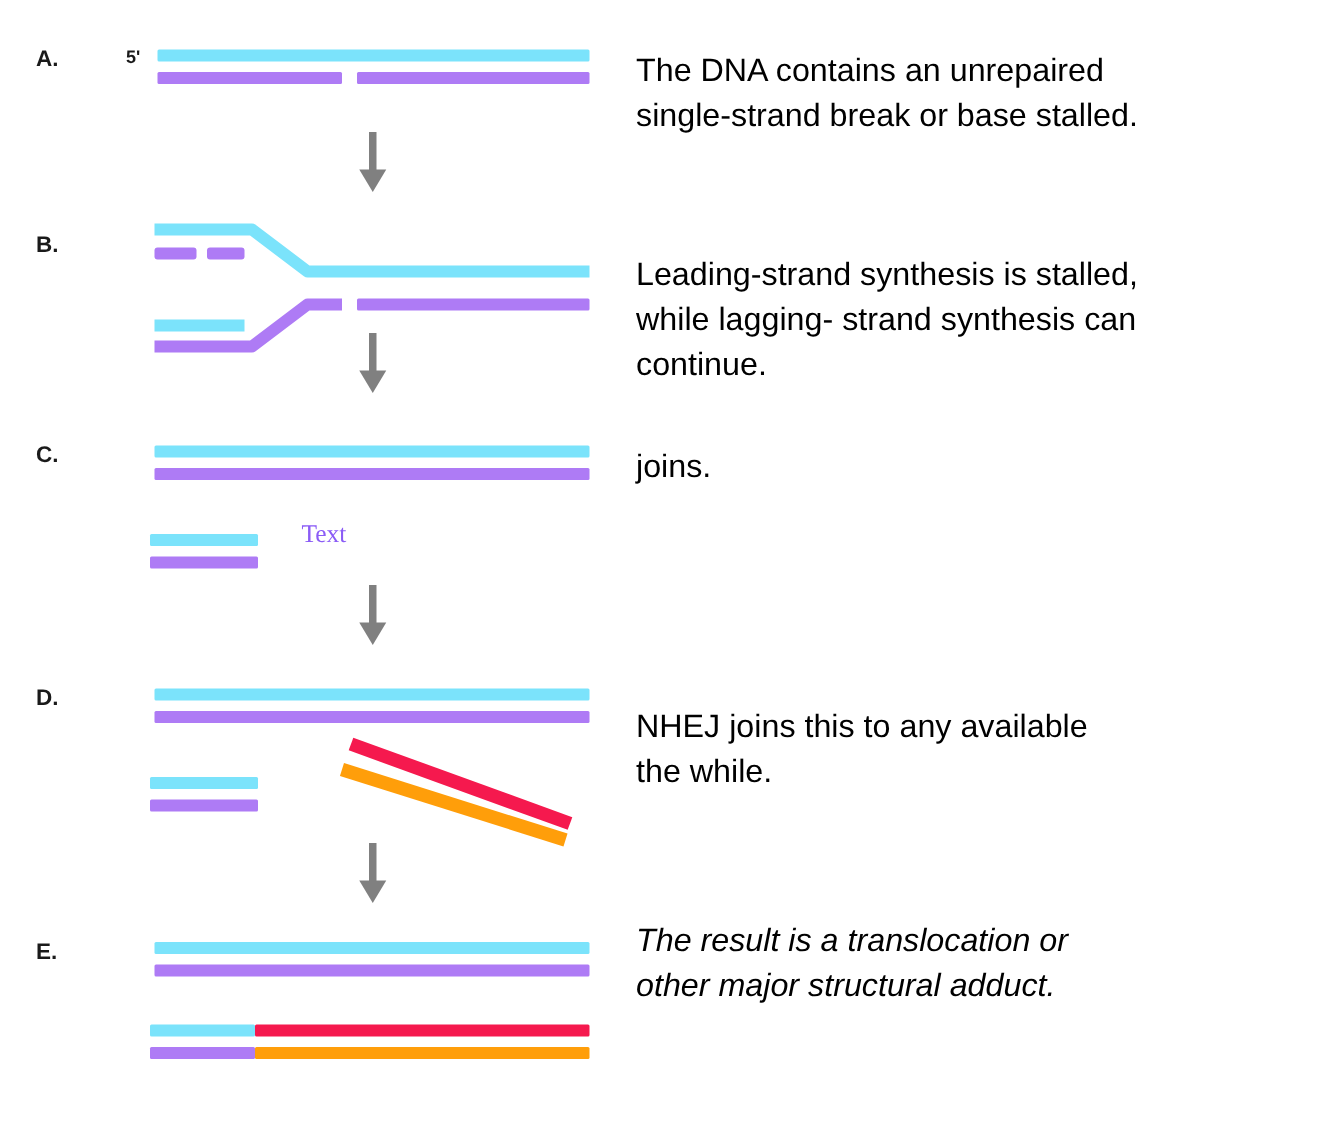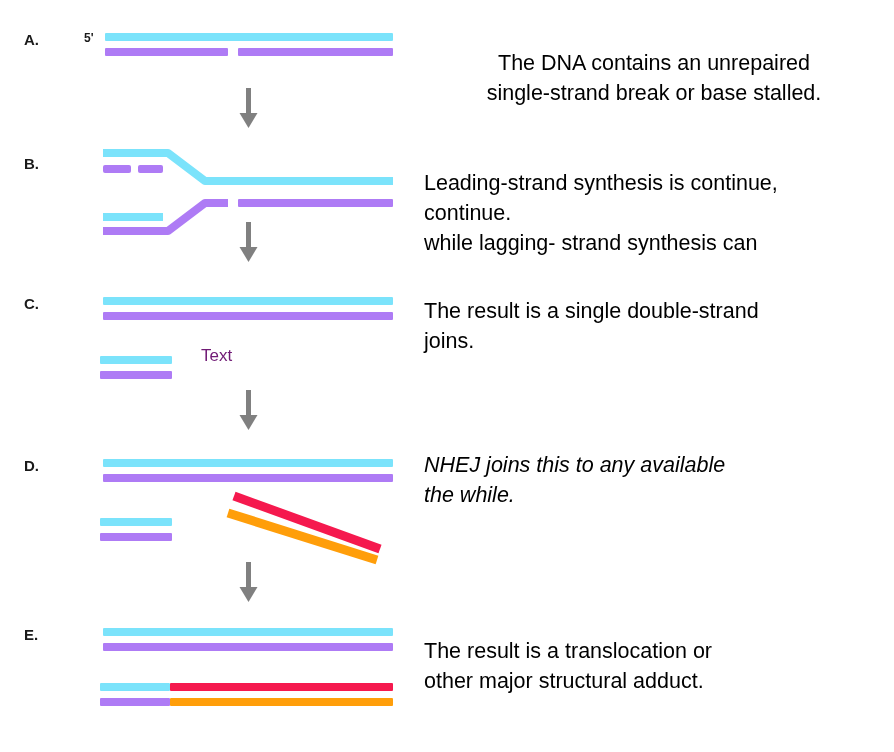--- a/index.html
+++ b/index.html
@@ -71,21 +71,21 @@
 
       <rect x="105" y="48" width="123" height="8" rx="1" fill="#AE7BF5"></rect>
       <rect x="238" y="48" width="155" height="8" rx="1" fill="#AE7BF5"></rect>
 
       <g>
         <rect x="246" y="88" width="5" height="29" fill="#808080"></rect>
         <polygon points="239.5,113 257.5,113 248.5,128" fill="#808080"></polygon>
       </g>
     </svg>
 
-    <div class="panel-caption" style="top:48px;text-align:center;">
+    <div class="panel-caption" style="top:32px;">
       <div>The DNA contains an unrepaired</div>
       <div>single-strand break or base stalled.</div>
     </div>
   </div>
 
   <div class="panel" style="top:140px; height:150px;">
     <div class="panel-letter" style="left:24px; top:15px;">B.</div>
 
     <svg class="diagram" width="894" height="150">
 
@@ -99,47 +99,46 @@
 
       <path d="M 103,77 L 163,77" fill="none" stroke="#7BE3FB" stroke-width="8" stroke-linecap="butt"></path>
 
       <g>
         <rect x="246" y="82" width="5" height="29" fill="#808080"></rect>
         <polygon points="239.5,107 257.5,107 248.5,122" fill="#808080"></polygon>
       </g>
     </svg>
 
     <div class="panel-caption" style="top:28px;">
-      <div>Leading-strand synthesis is continue,</div>
+      <div>Leading-strand synthesis is stalled,</div>
+      <div>while lagging- strand synthesis can</div>
       <div>continue.</div>
-      <div>while lagging- strand synthesis can</div>
     </div>
   </div>
 
   <div class="panel" style="top:290px; height:160px;">
     <div class="panel-letter" style="left:24px; top:5px;">C.</div>
 
     <svg class="diagram" width="894" height="160">
 
       <rect x="103" y="7" width="290" height="8" rx="1" fill="#7BE3FB"></rect>
       <rect x="103" y="22" width="290" height="8" rx="1" fill="#AE7BF5"></rect>
 
       <rect x="100" y="66" width="72" height="8" rx="1" fill="#7BE3FB"></rect>
       <rect x="100" y="81" width="72" height="8" rx="1" fill="#AE7BF5"></rect>
 
       <g>
         <rect x="246" y="100" width="5" height="29" fill="#808080"></rect>
         <polygon points="239.5,125 257.5,125 248.5,140" fill="#808080"></polygon>
       </g>
     </svg>
 
-    <div class="text-annotation" style="left: 201px; top: 56px; color: #701a75;">Text</div>
+    <div class="text-annotation" style="left: 201px; top: 56px; color: #8b5cf6; font-family: Liberation Serif, serif;">Text</div>
 
     <div class="panel-caption" style="top:6px;">
-      <div>The result is a single double-strand</div>
       <div>joins.</div>
     </div>
   </div>
 
   <div class="panel" style="top:450px; height:160px;">
     <div class="panel-letter" style="left:24px; top:7px;">D.</div>
 
     <svg class="diagram" width="894" height="160">
 
       <rect x="103" y="9" width="290" height="8" rx="1" fill="#7BE3FB"></rect>
@@ -150,39 +149,39 @@
 
       <line x1="234" y1="46" x2="380" y2="99" stroke="#F5194E" stroke-width="9" stroke-linecap="butt"></line>
       <line x1="228" y1="63" x2="377" y2="110" stroke="#FF9E0A" stroke-width="9" stroke-linecap="butt"></line>
 
       <g>
         <rect x="246" y="112" width="5" height="29" fill="#808080"></rect>
         <polygon points="239.5,137 257.5,137 248.5,152" fill="#808080"></polygon>
       </g>
     </svg>
 
-    <div class="panel-caption" style="top:0;font-style:italic;">
+    <div class="panel-caption" style="top:19px;">
       <div>NHEJ joins this to any available</div>
       <div>the while.</div>
     </div>
   </div>
 
   <div class="panel" style="top:610px; height:142px;">
     <div class="panel-letter" style="left:24px; top:16px;">E.</div>
 
     <svg class="diagram" width="894" height="142">
 
       <rect x="103" y="18" width="290" height="8" rx="1" fill="#7BE3FB"></rect>
       <rect x="103" y="33" width="290" height="8" rx="1" fill="#AE7BF5"></rect>
 
       <rect x="100" y="73" width="70" height="8" rx="1" fill="#7BE3FB"></rect>
       <rect x="170" y="73" width="223" height="8" rx="1" fill="#F5194E"></rect>
       <rect x="100" y="88" width="70" height="8" rx="1" fill="#AE7BF5"></rect>
       <rect x="170" y="88" width="223" height="8" rx="1" fill="#FF9E0A"></rect>
     </svg>
 
-    <div class="panel-caption" style="top:26px;">
+    <div class="panel-caption" style="top:2px;font-style:italic;">
       <div>The result is a translocation or</div>
       <div>other major structural adduct.</div>
     </div>
   </div>
 
 </div>
 
 </body></html>

